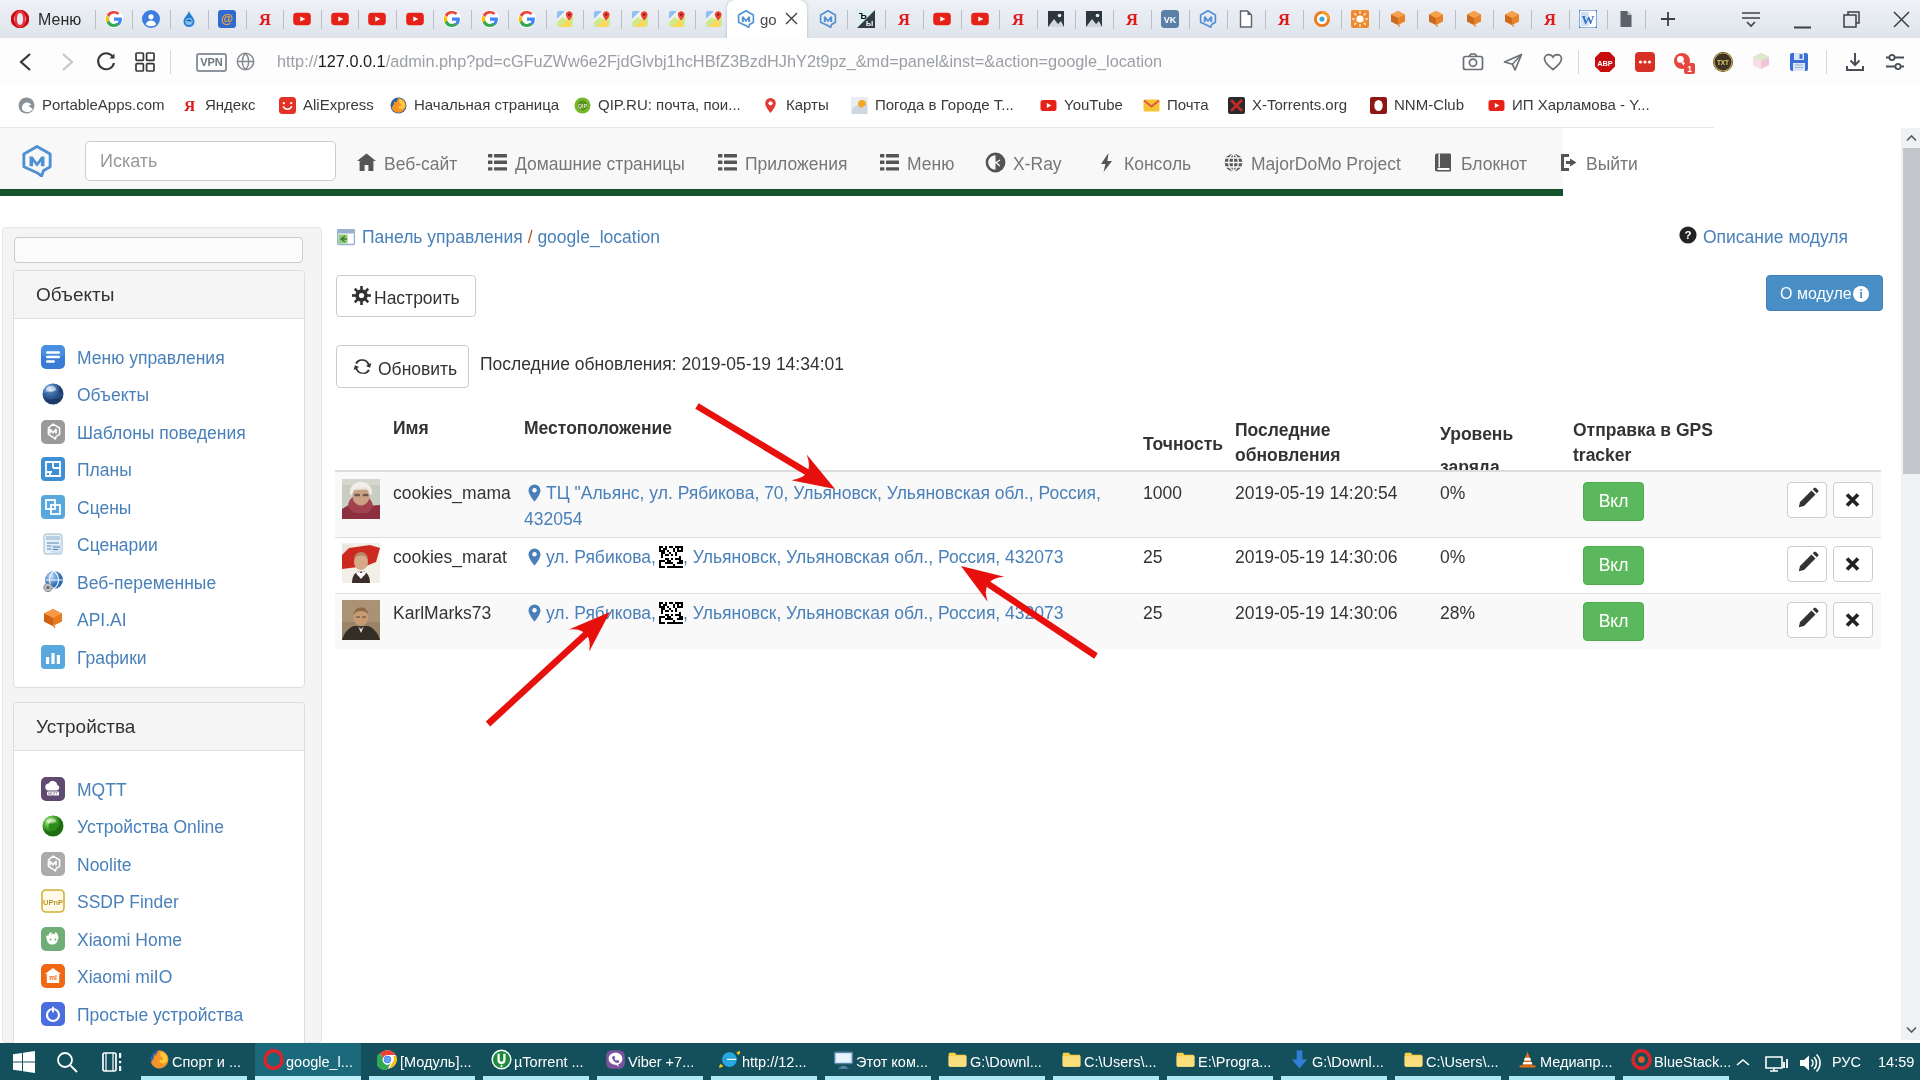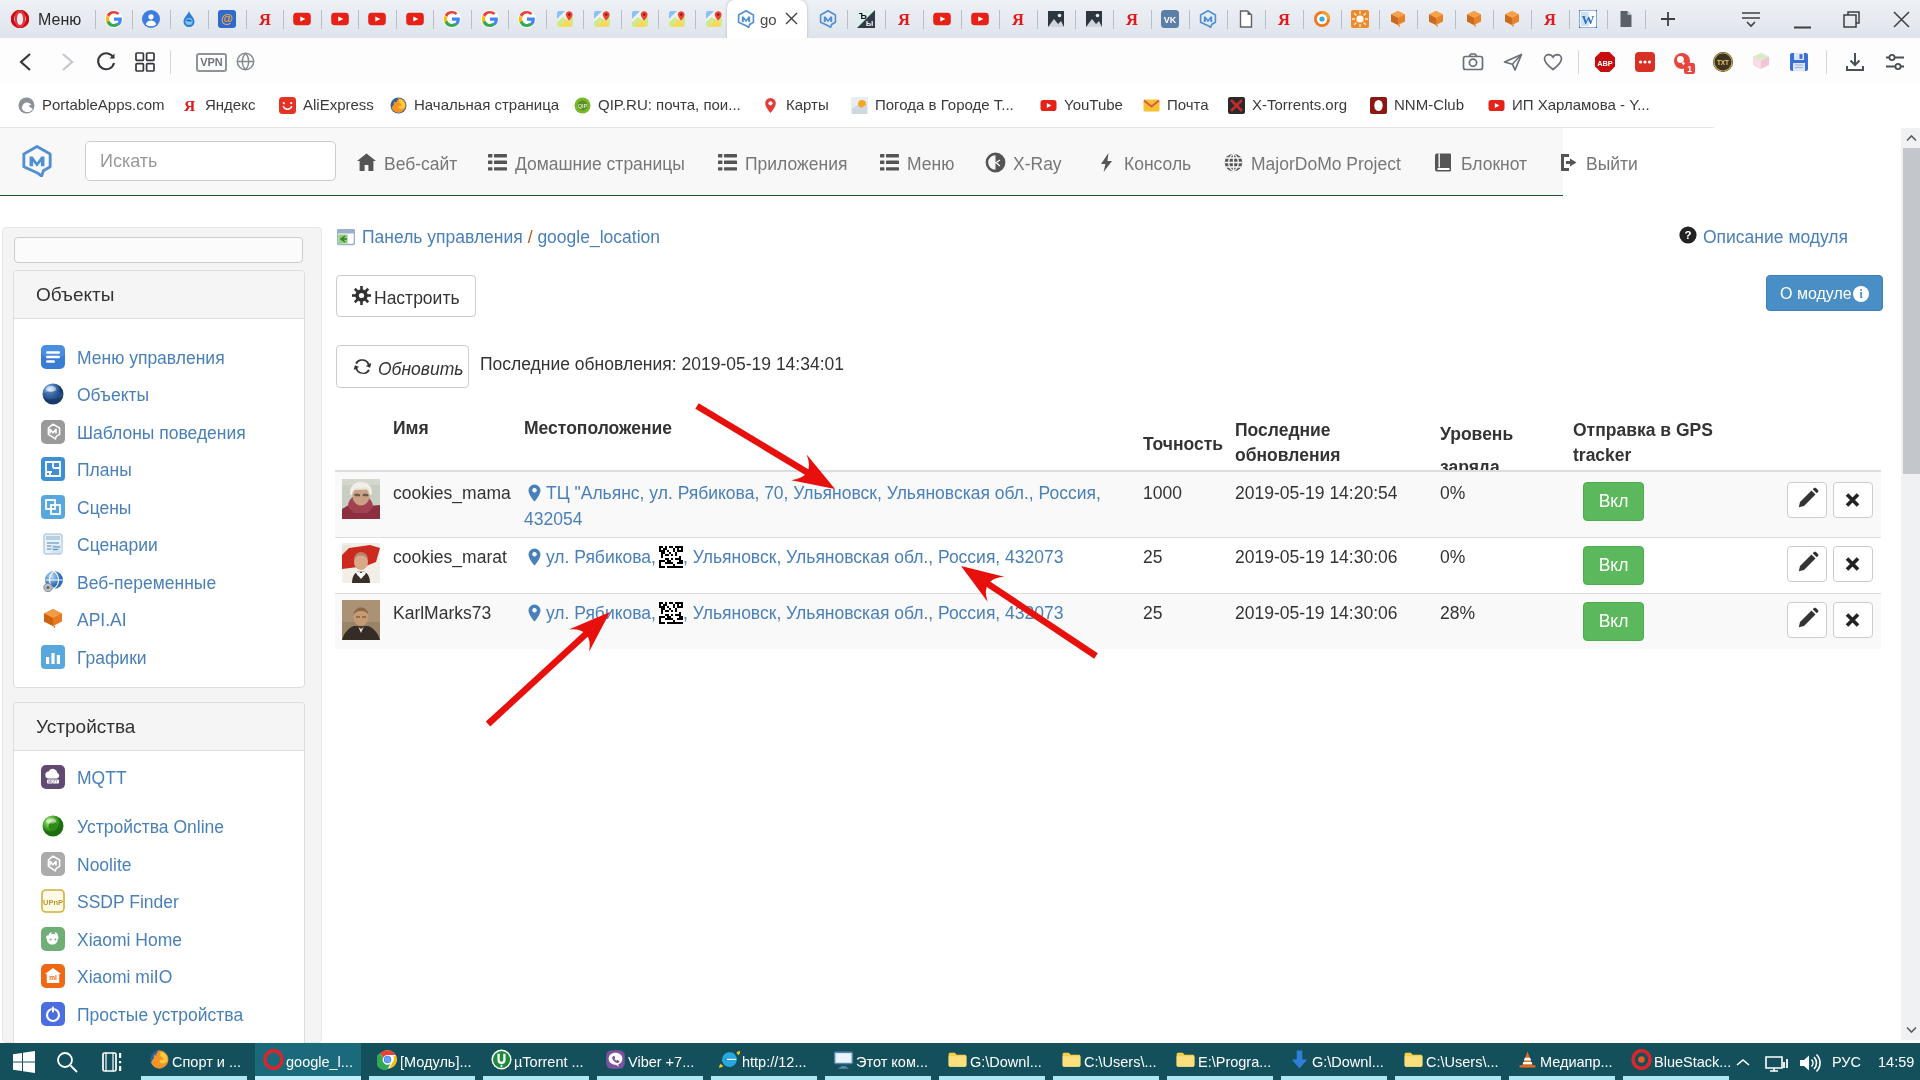--- a/index.html
+++ b/index.html
@@ -6,21 +6,21 @@
 .abs { position:absolute; }
 #root { position:relative; width:1920px; height:1080px; }
 #tabstrip { left:0; top:0; width:1920px; height:38px; background:linear-gradient(#eef1f6,#dfe4ec); }
 .tsep { position:absolute; top:10px; width:1px; height:19px; background:#b9bfc8; }
 .fav { position:absolute; top:10px; width:18px; height:18px; }
 #addrrow { left:0; top:38px; width:1920px; height:47px; background:#fdfdfe; }
 #bookmarks { left:0; top:85px; width:1714px; height:43px; background:#fff; border-bottom:1px solid #e4e7ea; }
 .bm { position:absolute; top:11px; height:22px; font-size:15px; color:#3a3a3a; white-space:nowrap; }
 .bm svg { vertical-align:-4px; margin-right:7px; }
 #page { left:0; top:128px; width:1903px; height:915px; background:#fff; overflow:hidden; }
-#pnav { position:absolute; left:0; top:0; width:1563px; height:68px; background:#f8f8f8; border-bottom:1px solid #14532d; }
+#pnav { position:absolute; left:0; top:0; width:1563px; height:68px; background:#f8f8f8; border-bottom:7px solid #14532d; }
 .navitem { position:absolute; top:24px; font-size:17.5px; color:#777; white-space:nowrap; }
 .navitem svg { vertical-align:-3px; margin-right:7px; }
 .panel { position:absolute; left:13px; width:292px; background:#fff; border:1px solid #ddd; border-radius:4px; }
 .phead { height:48px; background:#f5f5f5; border-bottom:1px solid #ddd; border-radius:3px 3px 0 0; padding:13px 0 0 22px; font-size:19px; color:#333; }
 .sitem { position:absolute; left:27px; width:260px; height:26px; font-size:17.5px; color:#4a80b9; white-space:nowrap; }
 .sitem .ig { position:absolute; left:0; top:0; }
 .sitem span { position:absolute; left:36px; top:3px; }
 .ctext { font-size:17.5px; color:#333; position:absolute; white-space:nowrap; }
 .btext { font-size:17.5px; font-weight:bold; color:#333; position:absolute; white-space:nowrap; }
 .ltext { font-size:17.5px; color:#4a80b9; position:absolute; white-space:nowrap; }
@@ -333,20 +333,21 @@
           <rect x="1" y="11.6" width="7.4" height="7.4" rx="1"></rect>
           <rect x="11.6" y="11.6" width="7.4" height="7.4" rx="1"></rect>
         </g>
       </svg>
 <div class="abs" style="left:170px;top:12px;width:1px;height:24px;background:#d4d7db;"></div>
 <div class="abs" style="left:196px;top:15px;width:31px;height:19px;border:2px solid #8d949c;border-radius:3px;color:#6d747c;font-size:11px;font-weight:bold;text-align:center;line-height:15px;">VPN</div>
 <svg class="abs" style="left:236px;top:14px;" width="19" height="19">
         <circle cx="9.5" cy="9.5" r="8.2" fill="none" stroke="#85898e" stroke-width="1.5"></circle>
         <path d="M1.3 9.5h16.4M9.5 1.3a12 12 0 0 1 0 16.4M9.5 1.3a12 12 0 0 0 0 16.4" fill="none" stroke="#85898e" stroke-width="1.3"></path>
       </svg>
+<div class="abs" style="left:277px;top:14px;font-size:16.3px;color:#9b9fa4;white-space:nowrap;">http://<span style="color:#202124;">127.0.0.1</span>/admin.php?pd=cGFuZWw6e2FjdGlvbj1hcHBfZ3BzdHJhY2t9pz_&amp;md=panel&amp;inst=&amp;action=google_location</div>
 <div class="abs" style="left:1462px;top:13px;"><svg width="22" height="22" viewBox="0 0 22 22">
           <rect x="1.5" y="5.5" width="19" height="13" rx="2" fill="none" stroke="#6a6f75" stroke-width="1.7"></rect>
           <path d="M7 5.5 9 3h4l2 2.5" fill="none" stroke="#6a6f75" stroke-width="1.7"></path>
           <circle cx="11" cy="11.7" r="3.6" fill="none" stroke="#6a6f75" stroke-width="1.7"></circle>
         </svg></div>
 <div class="abs" style="left:1502px;top:13px;"><svg width="22" height="22" viewBox="0 0 22 22">
           <path d="M2.5 11l17-7.5L13 19l-2.6-5.8z" fill="none" stroke="#6a6f75" stroke-width="1.7" stroke-linejoin="round"></path>
           <path d="M10.4 13.2l9-9.7" stroke="#6a6f75" stroke-width="1.4"></path>
         </svg></div>
 <div class="abs" style="left:1542px;top:13px;"><svg width="22" height="22" viewBox="0 0 22 22">
@@ -600,21 +601,21 @@
               <rect width="24" height="24" rx="4" fill="#58a7dd"></rect>
               <rect x="5" y="12" width="3.2" height="7" fill="#fff"></rect>
               <rect x="10.4" y="8" width="3.2" height="11" fill="#fff"></rect>
               <rect x="15.8" y="10" width="3.2" height="9" fill="#fff"></rect>
             </svg></span>
           <span>Графики</span>
         </div>
 </div>
 <div class="panel" style="top:574px;height:429px;border-bottom:none;border-radius:4px 4px 0 0;">
 <div class="phead">Устройства</div>
-<div class="sitem" style="top:62px;padding-left:12px;">
+<div class="sitem" style="top:74px;padding-left:12px;">
           <span class="ig"><svg width="24" height="24" viewBox="0 0 24 24">
               <rect width="24" height="24" rx="5" fill="#614a72"></rect>
               <path d="M7 13.5a3.5 3.5 0 0 1 .6-6.9 4.5 4.5 0 0 1 8.6 1.1 3 3 0 0 1-.4 5.8z" fill="#fff"></path>
               <rect x="6" y="14.5" width="12" height="4" rx="1" fill="#fff"></rect>
               <text x="12" y="17.8" font-size="3.4" fill="#614a72" text-anchor="middle" font-family="Liberation Sans">MQTT</text>
             </svg></span>
           <span>MQTT</span>
         </div>
 <div class="sitem" style="top:111px;">
           <span class="ig"><svg width="24" height="24" viewBox="0 0 24 24">
@@ -703,21 +704,21 @@
         <div class="abs" style="left:1766px;top:147px;width:117px;height:36px;background:#4a8ec6;border:1px solid #3d80b8;border-radius:4px;"></div>
         <div class="abs" style="left:1780px;top:157px;font-size:16px;color:#fff;">О модуле</div>
         <svg class="abs" style="left:1853px;top:158px;" width="16" height="16">
           <circle cx="8" cy="8" r="8" fill="#fff"></circle>
           <text x="8" y="12.4" font-size="11.5" font-weight="bold" fill="#4a8ec6" text-anchor="middle" font-family="Liberation Serif">i</text>
         </svg>
         <div class="abs" style="left:336px;top:217px;width:133px;height:43px;background:#fff;border:1px solid #ccc;border-radius:4px;"></div>
         <div class="abs" style="left:353px;top:229px;"><svg width="19" height="19" viewBox="0 0 19 19">
             <path d="M9.5 2.2a7.3 7.3 0 0 1 6.8 4.6l2-0.6-1.2 4.6-4.4-1.8 2-0.8A5.6 5.6 0 0 0 4 7.2L2.2 6A7.3 7.3 0 0 1 9.5 2.2zM9.5 16.8a7.3 7.3 0 0 1-6.8-4.6l-2 .6L1.9 8.2l4.4 1.8-2 .8a5.6 5.6 0 0 0 10.7 1.4l1.8 1.2a7.3 7.3 0 0 1-7.3 3.4z" fill="#333"></path>
           </svg></div>
-        <div class="ctext" style="left:378px;top:231px;font-style:italic;">Обновить</div>
+        <div class="ctext" style="left:378px;top:231px;">Обновить</div>
         <div class="ctext" style="left:480px;top:226px;">Последние обновления: 2019-05-19 14:34:01</div>
         <div class="btext" style="left:393px;top:290px;">Имя</div>
         <div class="btext" style="left:524px;top:290px;">Местоположение</div>
         <div class="btext" style="left:1143px;top:306px;">Точность</div>
         <div class="btext" style="left:1235px;top:290px;line-height:25px;">Последние<br>обновления</div>
         <div class="btext" style="left:1440px;top:290px;line-height:33px;">Уровень<br>заряда</div>
         <div class="btext" style="left:1573px;top:290px;line-height:25px;">Отправка в GPS<br>tracker</div>
         <div class="abs" style="left:335px;top:342px;width:1546px;height:2px;background:#ddd;"></div>
         <div class="abs" style="left:335px;top:344px;width:1546px;height:65px;background:#f9f9f9;"></div>
         <div class="abs" style="left:335px;top:409px;width:1546px;height:1px;background:#ddd;"></div>

